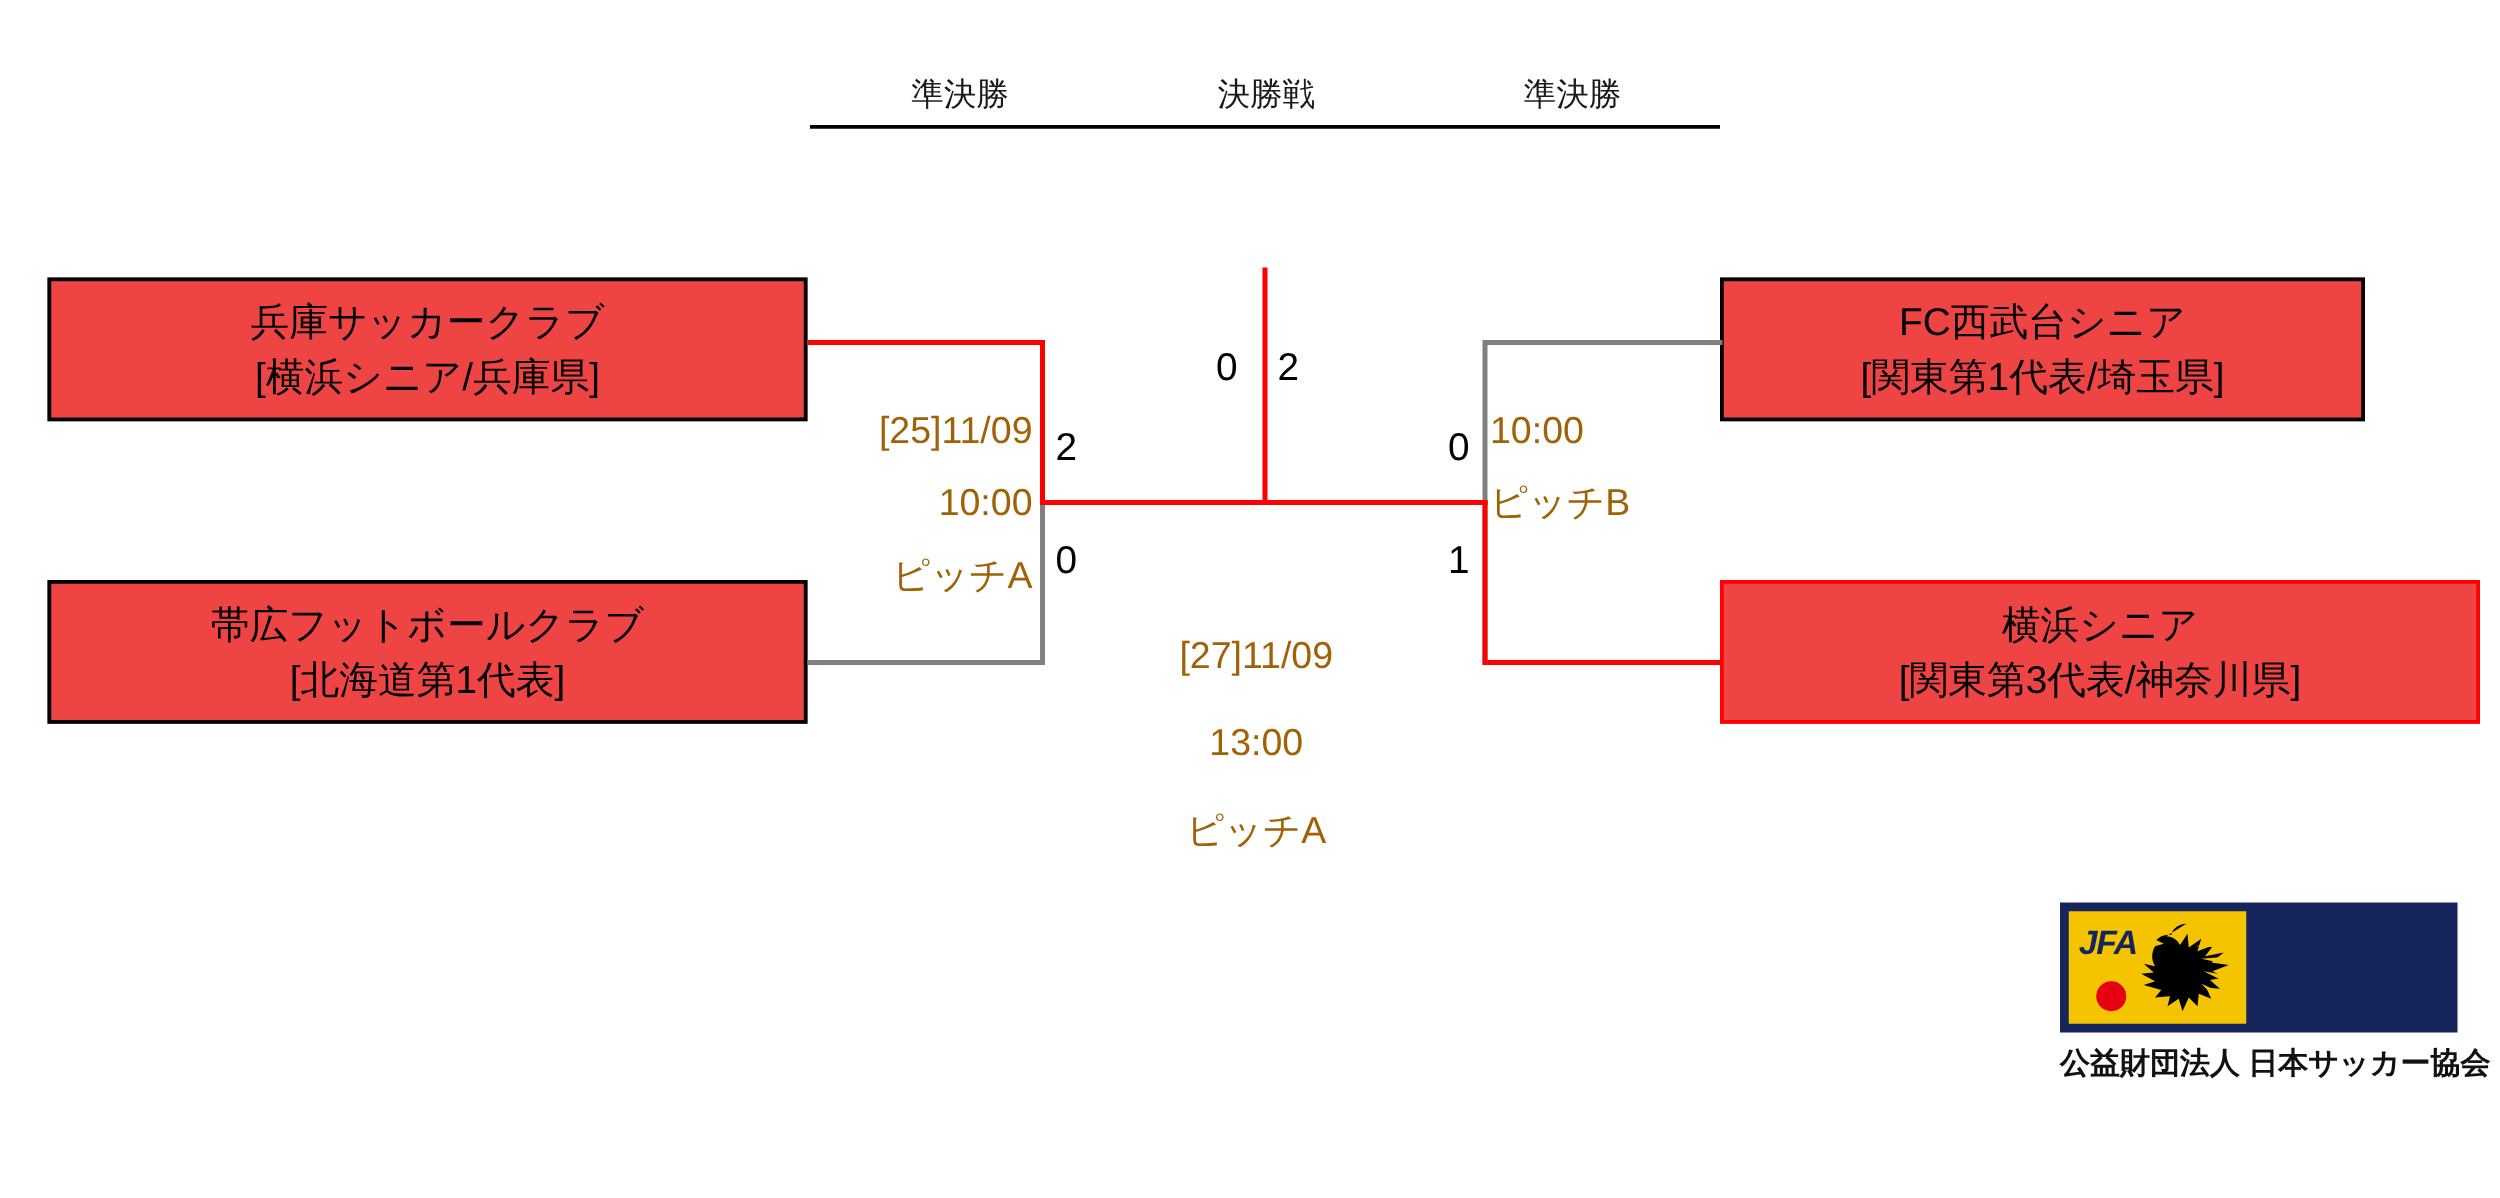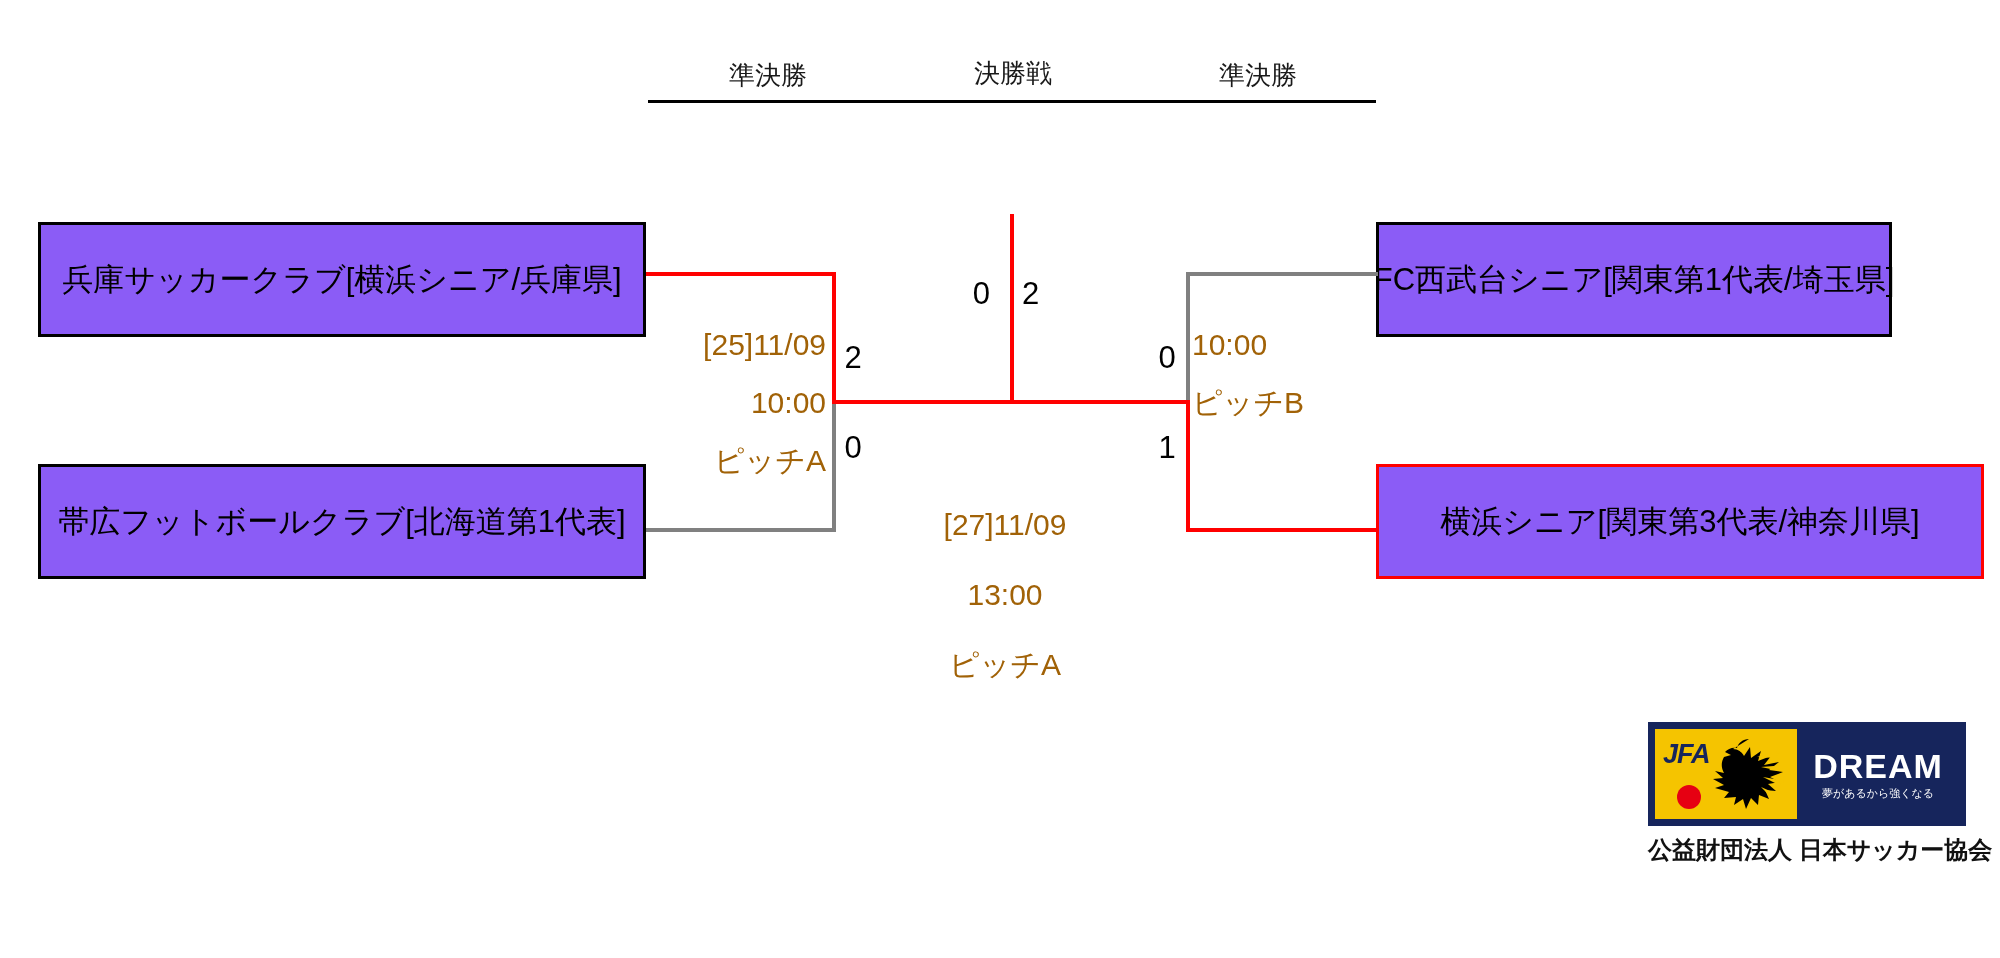--- a/index.html
+++ b/index.html
@@ -31,31 +31,31 @@
   .round-label {
     position: absolute;
     top: 58px;
     font-size: 26px;
     line-height: 34px;
     text-align: center;
     white-space: nowrap;
     color: #1a1a1a;
   }
   .round-label.semi-left  { left: 648px;  width: 240px; }
-  .round-label.final-mid  { left: 888px;  width: 250px; font-family: Liberation Mono, monospace; }
+  .round-label.final-mid  { left: 888px;  width: 250px; }
   .round-label.semi-right { left: 1138px; width: 240px; }
 
   
   .team-box {
     position: absolute;
     box-sizing: border-box;
     border: 3px solid #000000;
-    background: #8b5cf6;
+    background: #ef4444;
     display: flex;
-    flex-direction: row;
+    flex-direction: column;
     align-items: center;
     justify-content: center;
   }
   .team-box.winner { border-color: #ff0000; }
   .team-name {
     font-size: 31px;
     line-height: 44px;
     white-space: nowrap;
     color: #000000;
   }
@@ -277,21 +277,17 @@
     <div class="logo-badge">
       <div class="logo-yellow">
         <div class="logo-jfa">JFA</div>
         <div class="logo-ball"></div>
         <svg class="logo-bird" viewBox="0 0 96 82">
           <path fill="#000000" d="M52 6c-6 0-11 4-12 9-5-1-9 1-12 4l6 3-7 2c-3 5-3 11 0 16l-9-2 8 7-10 1 11 6-9 3 14 4-5 6 12-1-2 8 9-6 3 10 5-11 7 7 1-10 10 4-4-9 11 1-8-7 12-2-10-5 13-5-14-2 10-8-15 3 7-9-13 5 3-10-10 7-1-11-6 9c-2-4-6-7-11-7z"></path>
           <path fill="#f5c400" d="M60 24l22-6-3 7zM64 34l24-2-5 6zM66 44l22 4-6 4zM64 54l18 8-8 2z"></path>
           <circle cx="45" cy="17" r="2" fill="#f5c400"></circle>
         </svg>
       </div>
-      <div class="logo-right">
-        <div class="logo-dream">DREAM</div>
-        <div class="logo-tag">夢があるから強くなる</div>
-      </div>
     </div>
     <div class="logo-caption">公益財団法人 日本サッカー協会</div>
   </div>
 
 </div>
 
 </body></html>

